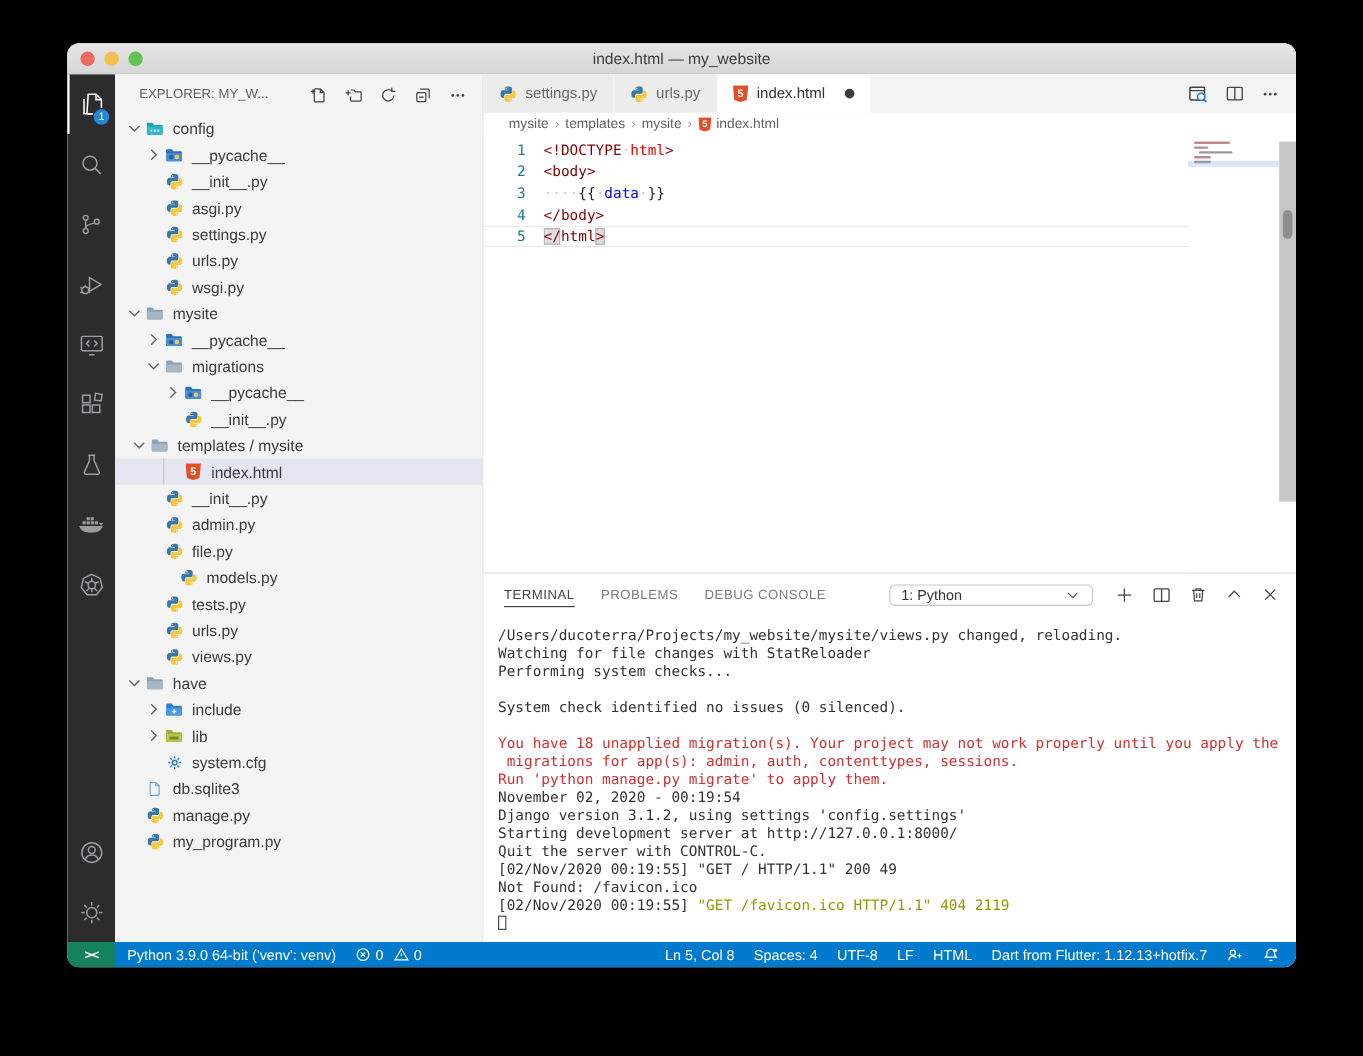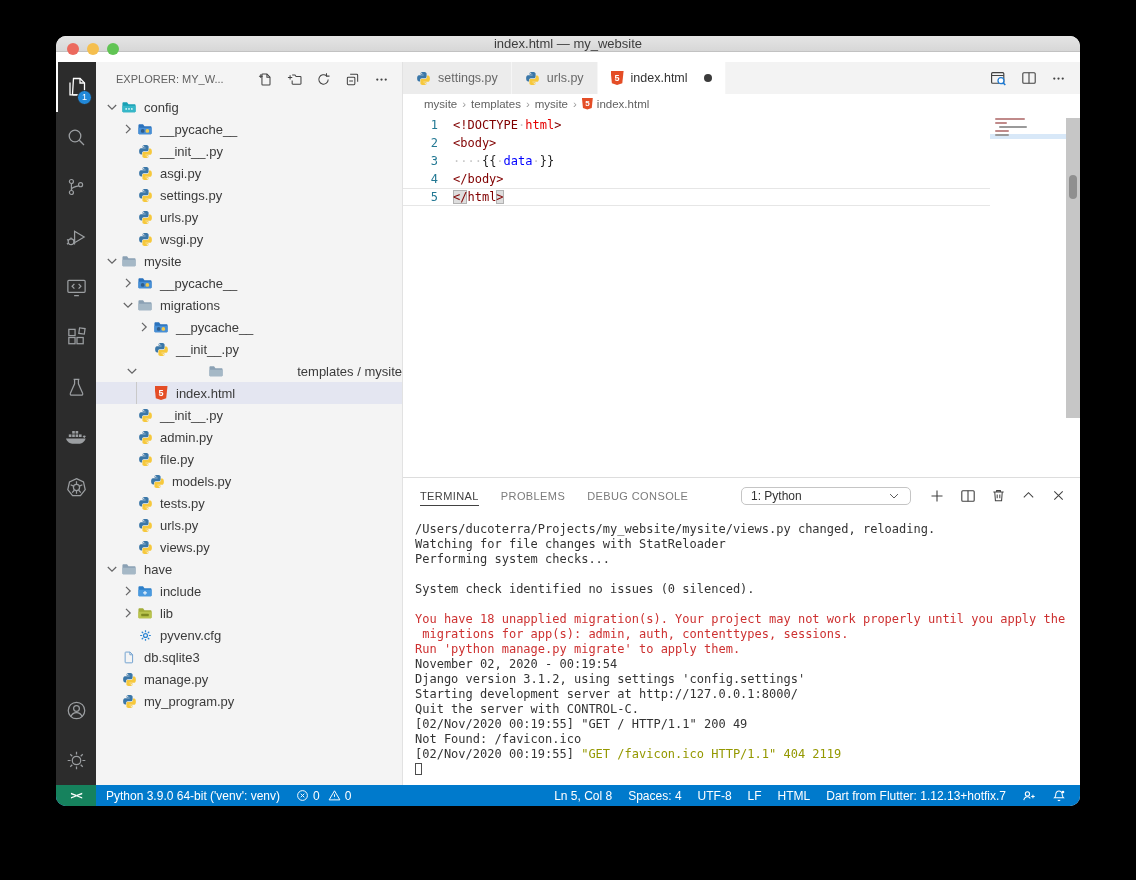--- a/index.html
+++ b/index.html
@@ -1,19 +1,19 @@
 <!DOCTYPE html>
 <html><head>
 <meta charset="utf-8">
 <style>
   html,body{margin:0;padding:0;width:1136px;height:880px;background:#000;font-family:"Liberation Sans",sans-serif;}
   *{box-sizing:border-box;}
   .window{position:absolute;left:56px;top:36px;width:1024px;height:770px;border-radius:10px;overflow:hidden;background:#fff;}
   
-  .titlebar{height:16px;background:linear-gradient(#e5e5e5,#d7d7d7);border-bottom:1px solid #c2c2c2;display:flex;align-items:center;justify-content:center;position:relative;}
+  .titlebar{height:26px;background:linear-gradient(#e5e5e5,#d7d7d7);border-bottom:1px solid #c2c2c2;display:flex;align-items:center;justify-content:center;position:relative;}
   .traffic{position:absolute;left:11px;top:7px;display:flex;gap:8px;}
   .light{width:12px;height:12px;border-radius:50%;}
   .light.red{background:#ec6a5e;}.light.yellow{background:#f5bf4f;}.light.green{background:#61c454;}
   .title-text{font-size:13px;color:#3d3d3d;font-weight:500;}
   
   .main{position:absolute;top:26px;bottom:21px;left:0;right:0;display:flex;}
   
   .activitybar{width:40px;background:#2c2c2c;display:flex;flex-direction:column;align-items:center;flex:none;}
   .act-item{width:40px;height:50px;display:flex;align-items:center;justify-content:center;color:#9b9ea1;position:relative;cursor:pointer;}
   .act-item.active{color:#fdfdfd;box-shadow:inset 2px 0 0 #fff;}
@@ -406,21 +406,21 @@
           <div class="tree-row" style="padding-left: 40px;">
             <span class="twistie"></span>
             <span class="tree-icon">
               <svg width="15" height="15" viewBox="0 0 16 16">
                 <path fill="#3b77a8" d="M7.9 1.1c-3.2 0-3 1.4-3 1.4V4h3.2v.5H3.5s-2.3-.3-2.3 3.3 2 3.4 2 3.4h1.2V9.6s-.1-2 1.9-2h3.2s1.8.1 1.8-1.8V3s.3-1.9-3.4-1.9zM6.1 2a.6.6 0 1 1 0 1.3.6.6 0 0 1 0-1.3z"></path>
                 <path fill="#f6c83c" d="M8.1 14.9c3.2 0 3-1.4 3-1.4V12H7.9v-.5h4.6s2.3.3 2.3-3.3-2-3.4-2-3.4h-1.2v1.6s.1 2-1.9 2H6.5s-1.8-.1-1.8 1.8V13s-.3 1.9 3.4 1.9zm1.8-.9a.6.6 0 1 1 0-1.3.6.6 0 0 1 0 1.3z"></path>
               </svg>
             </span>
             <span>__init__.py</span>
           </div>
-          <div class="tree-row" style="padding-left: 28px; justify-content: space-between;">
+          <div class="tree-row" style="padding-left: 12px;">
             <span class="twistie">
               <svg width="16" height="16" viewBox="0 0 16 16" fill="none" stroke="currentColor" stroke-width="1.1">
                 <path d="M3.8 6L8 10.2 12.2 6" stroke-width="1.2"></path>
               </svg>
             </span>
             <span class="tree-icon">
               <svg width="16" height="15" viewBox="0 0 16 16">
                 <path d="M1 3.6c0-.6.5-1.1 1.1-1.1h3.8l1.5 1.9h6.5c.6 0 1.1.5 1.1 1.1V12c0 .6-.5 1.1-1.1 1.1H2.1C1.5 13.1 1 12.6 1 12z" fill="#8ba1b4"></path>
                 <path d="M1 6.1h14V12c0 .6-.5 1.1-1.1 1.1H2.1C1.5 13.1 1 12.6 1 12z" fill="#a5b8c6"></path>
               </svg>
@@ -550,21 +550,21 @@
             <span>lib</span>
           </div>
           <div class="tree-row" style="padding-left: 24px;">
             <span class="twistie"></span>
             <span class="tree-icon">
               <svg width="15" height="15" viewBox="0 0 16 16" fill="none" stroke="#2e86d3" stroke-width="1.3">
                 <circle cx="8" cy="8" r="2.1"></circle>
                 <path d="M8 2.3v2.1M8 11.6v2.1M2.3 8h2.1M11.6 8h2.1M4 4l1.5 1.5M10.5 10.5L12 12M12 4l-1.5 1.5M5.5 10.5L4 12"></path>
               </svg>
             </span>
-            <span>pyvenv.cfg</span>
+            <span>system.cfg</span>
           </div>
           <div class="tree-row" style="padding-left: 8px;">
             <span class="twistie"></span>
             <span class="tree-icon">
               <svg width="14" height="15" viewBox="0 0 16 16" fill="none" stroke="currentColor" stroke-width="1.1">
                 <path d="M4.3 1.8h4.9l2.9 2.9v8.7a.7.7 0 0 1-.7.7H4.3a.7.7 0 0 1-.7-.7V2.5a.7.7 0 0 1 .7-.7z" stroke="#6fa0cf"></path>
                 <path d="M9 1.8v3.1h3.1" stroke="#6fa0cf"></path>
               </svg>
             </span>
             <span>db.sqlite3</span>

